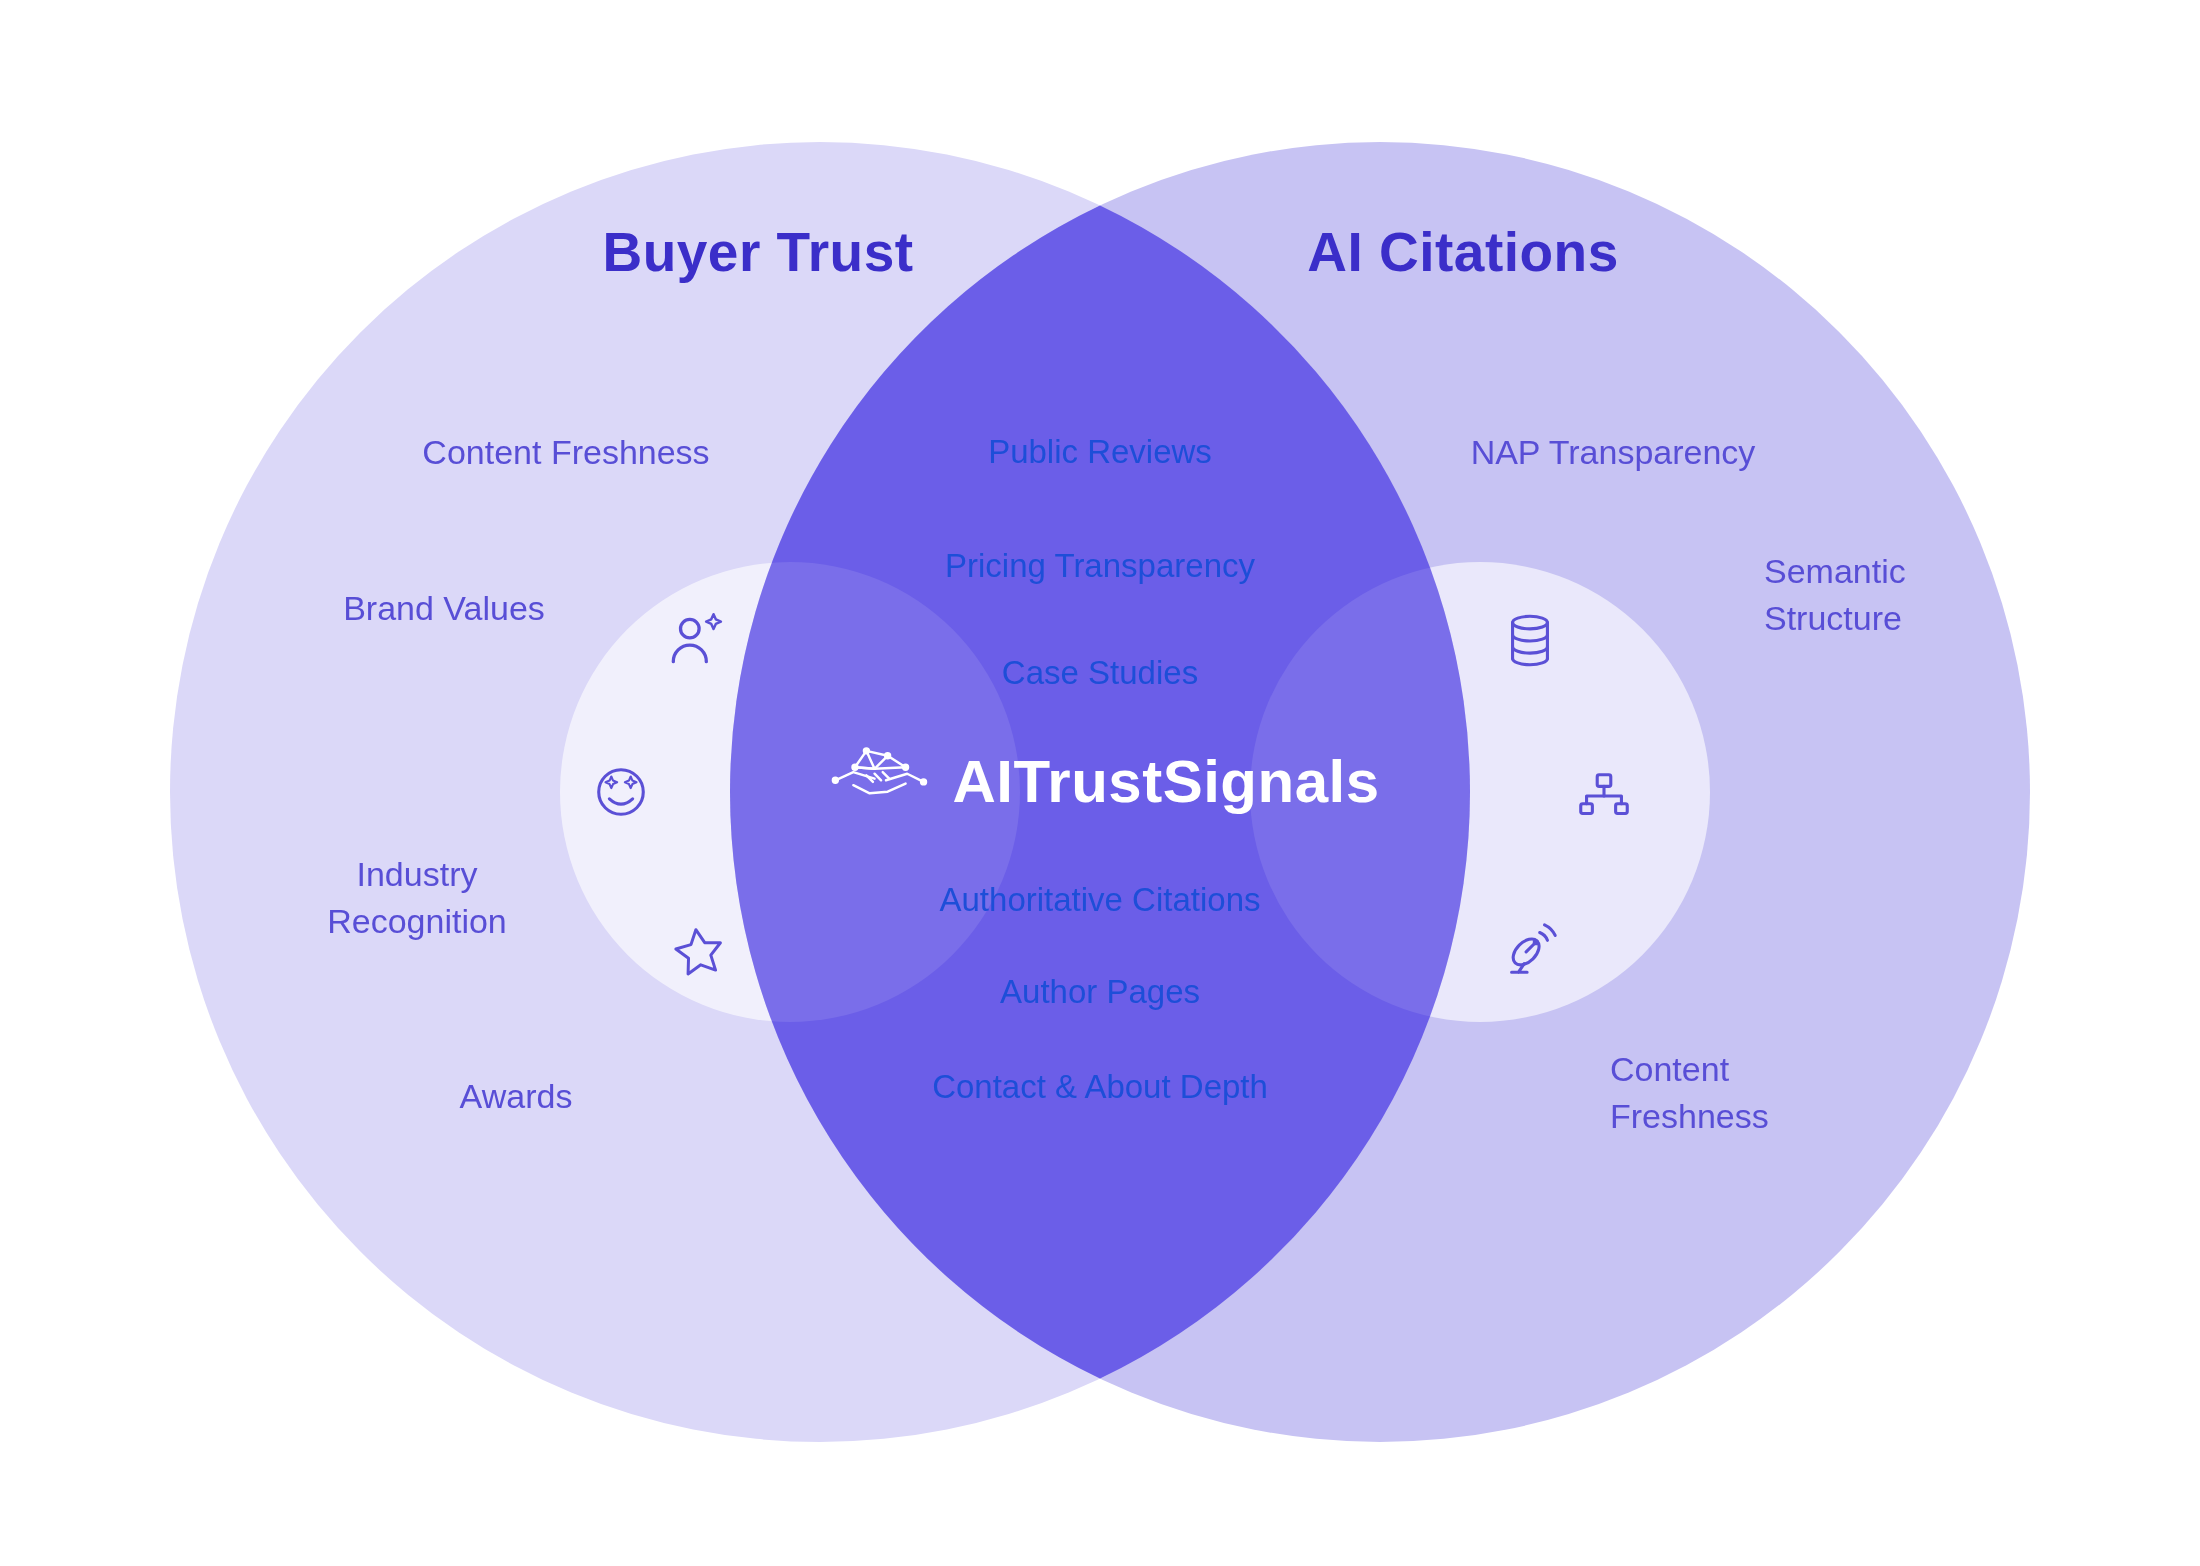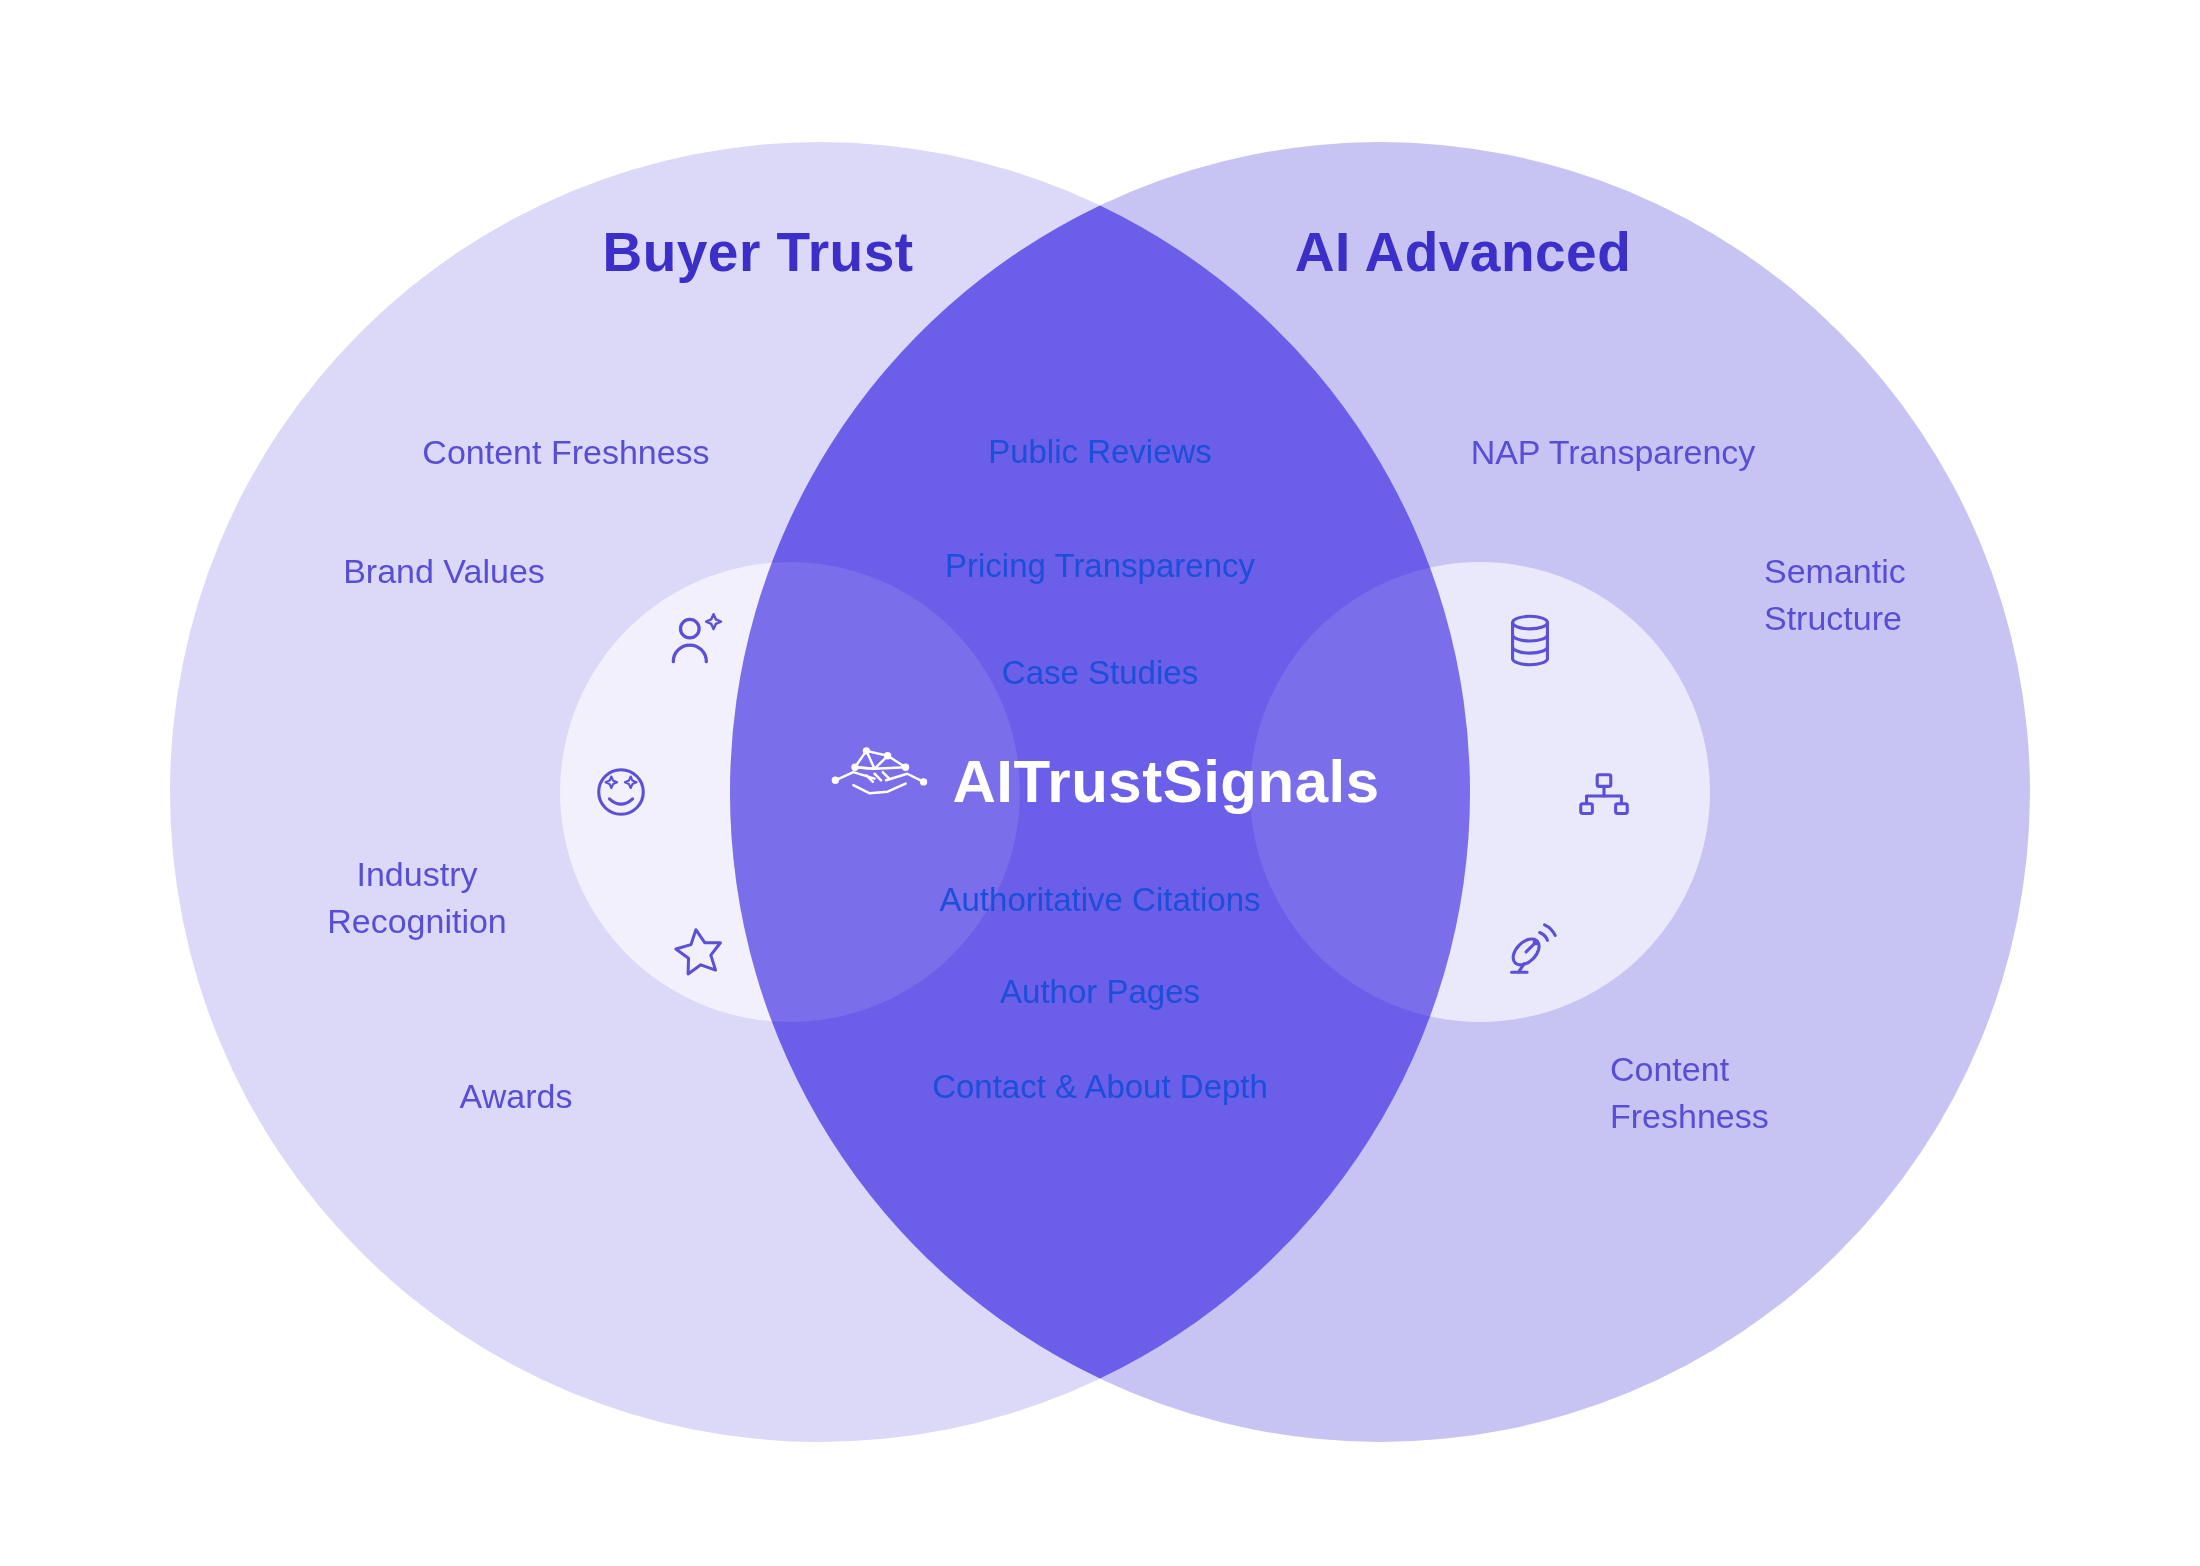--- a/index.html
+++ b/index.html
@@ -78,24 +78,24 @@
     <circle cx="790" cy="780" r="230" fill="#FFFFFF" opacity="0.62"></circle>
     <circle cx="1480" cy="780" r="230" fill="#FFFFFF" opacity="0.62"></circle>
     <path d="M1100 193.4 A650 650 0 0 1 1100 1366.6 A650 650 0 0 1 1100 193.4 Z" fill="#6B5EE8"></path>
     <g clip-path="url(#lensClip)">
       <circle cx="790" cy="780" r="230" fill="#FFFFFF" opacity="0.10"></circle>
       <circle cx="1480" cy="780" r="230" fill="#FFFFFF" opacity="0.10"></circle>
     </g>
   </svg>
 
   <div class="label title" style="left:758px; top:240px;">Buyer Trust</div>
-  <div class="label title" style="left:1463px; top:240px;">AI Advanced</div>
+  <div class="label title" style="left:1463px; top:240px;">AI Citations</div>
 
   <div class="label side-label" style="left:566px; top:440px;">Content Freshness</div>
-  <div class="label side-label" style="left:444px; top:559px;">Brand Values</div>
+  <div class="label side-label" style="left:444px; top:596px;">Brand Values</div>
   <div class="label side-label" style="left:417px; top:886px;">Industry
 Recognition</div>
   <div class="label side-label" style="left:516px; top:1084px;">Awards</div>
 
   <div class="icon" style="left:696px; top:629px;">
     <svg width="66" height="66" viewBox="0 0 64 64" stroke-width="3.2">
       <circle cx="26" cy="20" r="9"></circle>
       <path d="M10 52 a16 16 0 0 1 32 0"></path>
       <path d="M49 6 l2.2 5 5 2.2 -5 2.2 -2.2 5 -2.2 -5 -5 -2.2 5 -2.2 z" stroke-width="2.4"></path>
     </svg>

